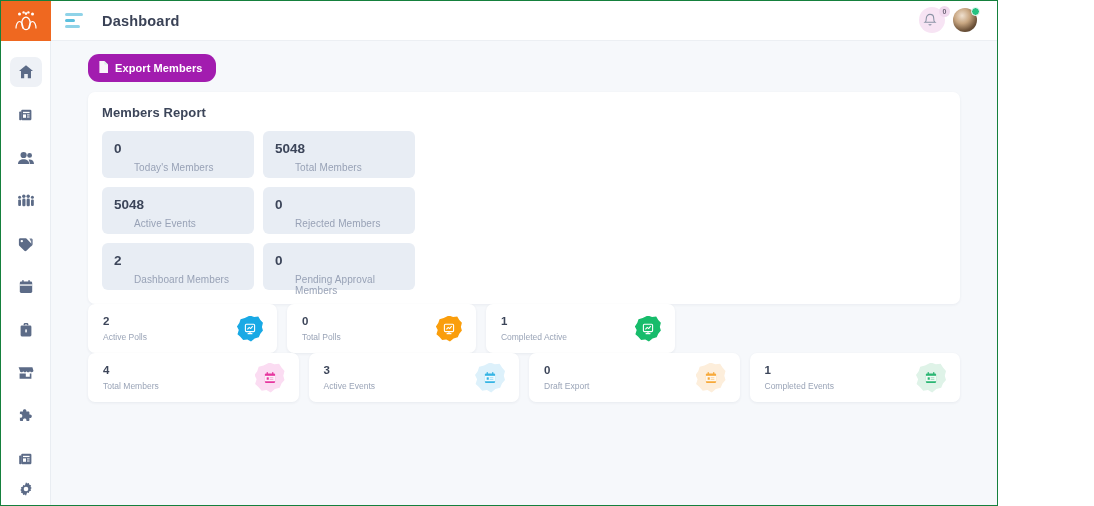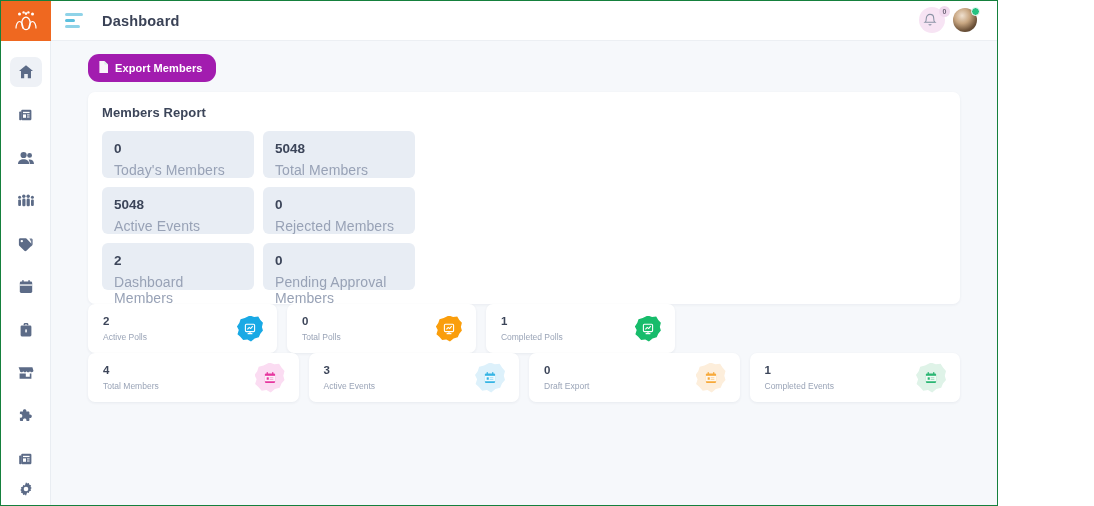--- a/index.html
+++ b/index.html
@@ -167,23 +167,24 @@
     height: 47px;
   }
   .mini-value {
     font-size: 13.5px;
     font-weight: 700;
     color: #3c4559;
     line-height: 1.1;
   }
   .mini-label {
     margin-top: 5px;
-    font-size: 14px;
+    font-size: 10px;
     color: #98a2b6;
     letter-spacing: .1px;
+    margin-left: 20px;
   }
 
   .section-title {
     margin: 14px 0 7px 3px;
     font-size: 11.5px;
     font-weight: 700;
     color: #3c4559;
     letter-spacing: .1px;
   }
 
@@ -441,21 +442,21 @@
               <rect x="2.4" y="2.2" width="9.2" height="7.4" rx="1"></rect>
               <path d="M4.4 7.4l1.8-2 1.5 1.2 2-2.4"></path>
               <path d="M7 9.6v1.8M4.6 11.6h4.8"></path>
             </svg>
           </div>
         </div>
 
         <div class="stat-card">
           <div class="stat-text">
             <div class="stat-value">1</div>
-            <div class="stat-label">Completed Polls</div>
+            <div class="stat-label">Completed Active</div>
           </div>
           <div class="blob">
             <span class="blob-bg" style="background:#17bc6b"></span>
             <svg width="14" height="14" viewBox="0 0 14 14" fill="none" stroke="#ffffff" stroke-width="1.1">
               <rect x="2.4" y="2.2" width="9.2" height="7.4" rx="1"></rect>
               <path d="M4.4 7.4l1.8-2 1.5 1.2 2-2.4"></path>
               <path d="M7 9.6v1.8M4.6 11.6h4.8"></path>
             </svg>
           </div>
         </div>

